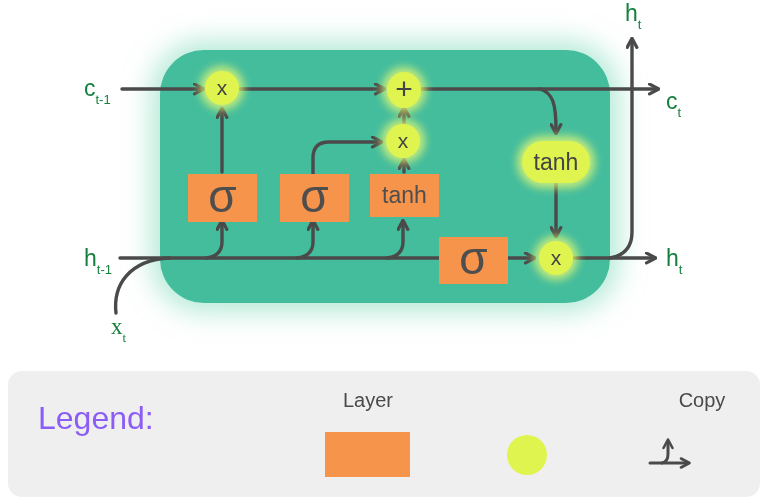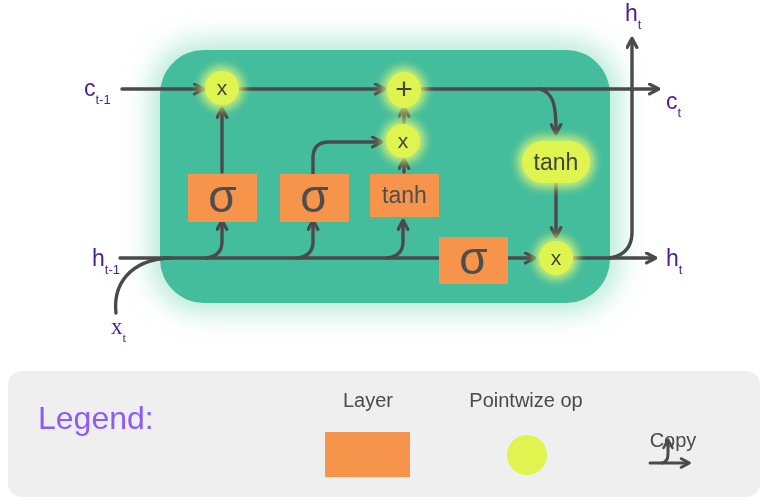--- a/index.html
+++ b/index.html
@@ -10,21 +10,21 @@
   svg.wires{position:absolute;left:0;top:0;z-index:1;}
   .gate{position:absolute;background:#f7944c;display:flex;align-items:center;justify-content:center;
     color:#4e4e4e;z-index:2;}
   .gate.sigma{font-size:46px;line-height:1;padding-bottom:5px;}
   .gate.tanh{font-size:23px;}
   .op{position:absolute;background:#dff44f;border-radius:50%;display:flex;align-items:center;
     justify-content:center;font-size:21px;color:#444;z-index:2;
     box-shadow:0 0 9px 5px rgba(229,248,115,.8);}
   .op.plus{font-size:30px;padding-bottom:2px;}
   .op.pill{border-radius:22px;font-size:23px;}
-  .io{position:absolute;font-size:23px;color:#4c1d95;z-index:2;white-space:nowrap;}
+  .io{position:absolute;font-size:23px;color:#15803d;z-index:2;white-space:nowrap;}
   .io sub{font-size:13px;position:relative;top:2px;}
   .legend-panel{position:absolute;left:8px;top:371px;width:752px;height:126px;background:#efeff0;
     border-radius:14px;z-index:2;}
   .legend-title{position:absolute;left:38px;top:400px;font-size:32px;color:#8b5cf6;z-index:3;}
   .legend-label{position:absolute;top:389px;font-size:20px;color:#4a4a4a;text-align:center;z-index:3;}
   .swatch-layer{position:absolute;left:325px;top:432px;width:85px;height:45px;background:#f7944c;z-index:3;}
   .swatch-point{position:absolute;left:507px;top:435px;width:40px;height:40px;border-radius:50%;
     background:#dff44f;z-index:3;}
   .swatch-copy{position:absolute;left:646px;top:433px;z-index:3;}
 </style>
@@ -75,36 +75,35 @@
       <span>σ</span>
     </div>
 
   <div class="op" style="left:205px;top:71px;width:34px;height:34px;">x</div>
   <div class="op plus" style="left:387px;top:72px;width:34px;height:34px;">+</div>
   <div class="op" style="left:386px;top:124px;width:34px;height:34px;">x</div>
   <div class="op pill" style="left:522px;top:141px;width:68px;height:42px;">tanh</div>
   <div class="op" style="left:539px;top:241px;width:34px;height:34px;">x</div>
 
   <div class="io" style="left:84px;top:75px;text-align:right;"><span>c</span><sub>t-1</sub></div>
-  <div class="io" style="left:92px;top:245px;"><span>h</span><sub>t-1</sub></div>
+  <div class="io" style="left:84px;top:245px;"><span>h</span><sub>t-1</sub></div>
   <div class="io" style="left:111px;top:314px;font-family:Liberation Serif, serif;"><span>x</span><sub>t</sub></div>
   <div class="io" style="left:625px;top:0px;"><span>h</span><sub>t</sub></div>
   <div class="io" style="left:666px;top:88px;"><span>c</span><sub>t</sub></div>
   <div class="io" style="left:666px;top:245px;"><span>h</span><sub>t</sub></div>
 
   <div class="legend-panel"></div>
   <div class="legend-title">Legend:</div>
 
   <div class="legend-label" style="left:325px;width:86px;">Layer</div>
   <div class="swatch-layer"></div>
 
-  <div class="legend-label" style="left:446px;width:160px;">Pointwize op</div>
   <div class="swatch-point"></div>
 
-  <div class="legend-label" style="left:633px;width:80px;margin-top:40px;">Copy</div>
+  <div class="legend-label" style="left:662px;width:80px;">Copy</div>
   <svg class="swatch-copy" width="54" height="42" viewBox="0 0 54 42">
     <defs>
       <marker id="arr2" viewBox="0 0 12 12" refX="7" refY="6" markerWidth="12" markerHeight="12" markerUnits="userSpaceOnUse" orient="auto">
         <path d="M2,1.5 L10.5,6 L2,10.5" fill="none" stroke="#4a4a4a" stroke-width="2.6" stroke-linecap="round" stroke-linejoin="round"></path>
       </marker>
     </defs>
     <g fill="none" stroke="#4a4a4a" stroke-width="3" stroke-linecap="round">
       <path d="M4,30 H40" marker-end="url(#arr2)"></path>
       <path d="M16,30 Q22,29 22,21 V10" marker-end="url(#arr2)"></path>
     </g>

